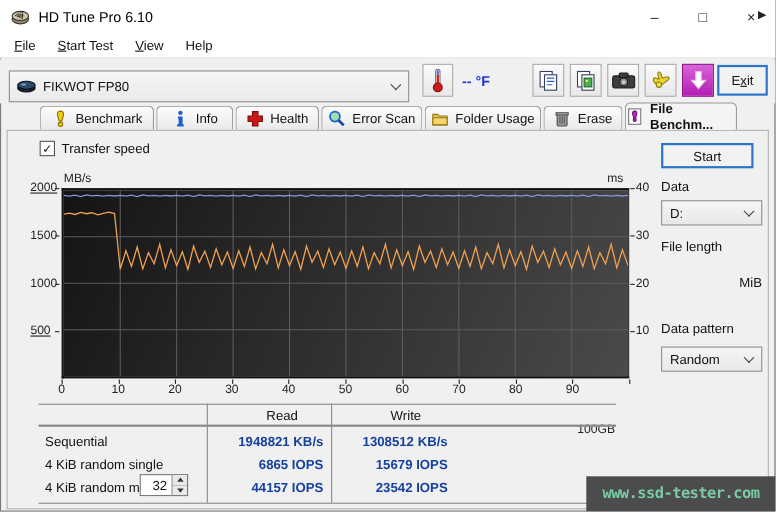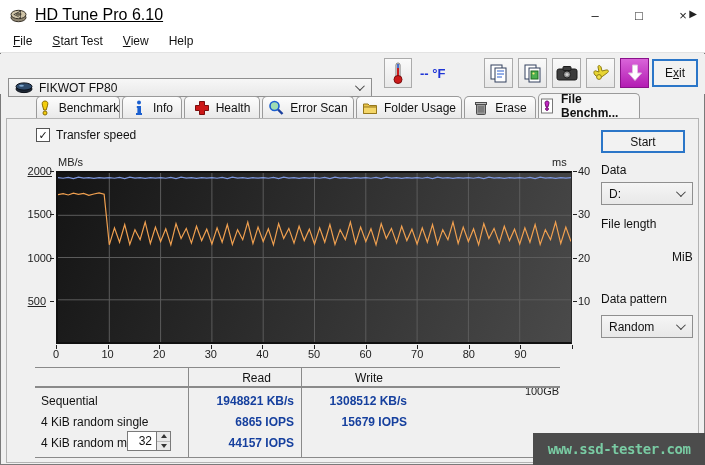--- a/index.html
+++ b/index.html
@@ -5,31 +5,31 @@
   * { margin:0; padding:0; box-sizing:border-box; }
   body { font-family:"Liberation Sans", sans-serif; background:#888; }
   #window {
     position:relative; width:705px; height:465px; background:#f0f0f0;
     overflow:hidden; font-size:12px; color:#111;
     box-shadow: inset 0 0 0 1px #7a7a7a;
   }
   
   .titlebar { position:absolute; top:0; left:0; width:705px; height:30px; background:#fff; display:flex; align-items:center; }
   .app-icon { margin-left:10px; width:17px; height:15px; }
-  .title-text { margin-left:8px; font-size:16px; color:#000;text-decoration:underline; }
+  .title-text { margin-left:8px; font-size:13px; color:#000; }
   .win-controls { margin-left:auto; display:flex; height:30px; }
   .win-btn { width:44px; height:30px; display:flex; align-items:center; justify-content:center; font-size:13px; color:#222; }
   
   .menubar { position:absolute; top:30px; left:0; width:705px; height:23px; background:#fff; display:flex; align-items:center; border-bottom:1px solid #e3e3e3; }
   .menu-item { padding:3px 10px; font-size:12px; }
   .menu-item:first-child { margin-left:3px; }
   .u { text-decoration:underline; }
   
   .toolbar { position:absolute; top:54px; left:0; width:705px; height:40px; background:#f0f0f0; }
-  .device-combo { position:absolute; left:8px; top:24px; width:364px; height:19px; background:linear-gradient(#f7f7f7,#e9e9e9); border:1px solid #8f8f8f; display:flex; align-items:center; }
+  .device-combo { position:absolute; left:8px; top:10px; width:364px; height:29px; background:linear-gradient(#f7f7f7,#e9e9e9); border:1px solid #8f8f8f; display:flex; align-items:center; }
   .device-combo .label { margin-left:6px; font-size:12px; }
   .combo-arrow { margin-left:auto; margin-right:9px; width:7px; height:7px; border-right:1.5px solid #444; border-bottom:1.5px solid #444; transform:rotate(45deg) translateY(-2px); }
   .tool-btn { position:absolute; top:4px; width:29px; height:30px; background:linear-gradient(#fafafa,#e8e8e8); border:1px solid #ababab; display:flex; align-items:center; justify-content:center; }
   .temp-label { position:absolute; left:420px; top:12px; font-size:13px; font-weight:bold; color:#1f35d6; }
   .btn-magenta { background:linear-gradient(#d964d9,#b31cb3) !important; border:1px solid #8a118a !important; }
   .exit-btn { position:absolute; left:652px; top:5px; width:46px; height:28px; background:#f2f2f2; border:2px solid #2b76c8; display:flex; align-items:center; justify-content:center; font-size:12px; }
   
   .tabrow { position:absolute; top:93px; left:0; width:705px; height:25px; display:flex; align-items:flex-end; }
   .tab-scroll { position:absolute; top:3px; width:18px; height:20px; display:flex; align-items:center; justify-content:center; font-size:10px; color:#222; }
   .tab { display:flex; align-items:center; justify-content:center; gap:6px; height:22px; background:linear-gradient(#fdfdfd,#e9e9e9); border:1px solid #9a9a9a; border-bottom:none; border-radius:5px 5px 0 0; font-size:12px; margin-right:2px; }
@@ -154,28 +154,28 @@
     </div>
     <div class="exit-btn">
       <span>E</span>
         <span class="u">x</span>
         <span>it</span>
     </div>
   </div>
 
   <div class="tab-scroll" style="left:8px">◁</div>
   <div class="tabrow" style="padding-left:36px">
-    <div class="tab" style="width:84px">
+    <div class="tab" style="width:104px">
       <svg class="ticon" viewBox="0 0 16 16">
         <path d="M8 1 C10.6 1 11.2 3 10.6 5.2 L9.2 10 L6.8 10 L5.4 5.2 C4.8 3 5.4 1 8 1 Z" fill="#f2cc0c" stroke="#8a6d00"></path>
         <circle cx="8" cy="13" r="2" fill="#f2cc0c" stroke="#8a6d00"></circle>
       </svg>
       <span>Benchmark</span>
     </div>
-    <div class="tab" style="width:60px">
+    <div class="tab" style="width:70px">
       <svg class="ticon" viewBox="0 0 16 16">
         <circle cx="8" cy="2.6" r="2" fill="#1a5fd0"></circle>
         <path d="M5.8 6 L10 6 L10 13 L11 13 L11 15 L5 15 L5 13 L6.4 13 L6.4 8 L5.8 8 Z" fill="#1a5fd0"></path>
       </svg>
       <span>Info</span>
     </div>
     <div class="tab" style="width:76px">
       <svg class="ticon" viewBox="0 0 16 16">
         <path d="M5.5 1.5 L10.5 1.5 L10.5 5.5 L14.5 5.5 L14.5 10.5 L10.5 10.5 L10.5 14.5 L5.5 14.5 L5.5 10.5 L1.5 10.5 L1.5 5.5 L5.5 5.5 Z" fill="#cc1717" stroke="#7c0d0d"></path>
       </svg>
@@ -319,18 +319,19 @@
     <div class="spin-btns" style="height:20px; width:14px">
       <div class="spin-btn">
           <span class="tri-up"></span>
         </div>
       <div class="spin-btn">
           <span class="tri-down"></span>
         </div>
     </div>
   </div>
   <div class="val-cell" style="left:188px; top:436px">44157 IOPS</div>
+  <div class="val-cell" style="left:301px; top:436px">23542 IOPS</div>
 
   <div class="tline" style="left:35px; top:457px; width:525px; height:1px"></div>
 
   <div class="watermark">www.ssd-tester.com</div>
 
 </div>
 
 </body></html>

